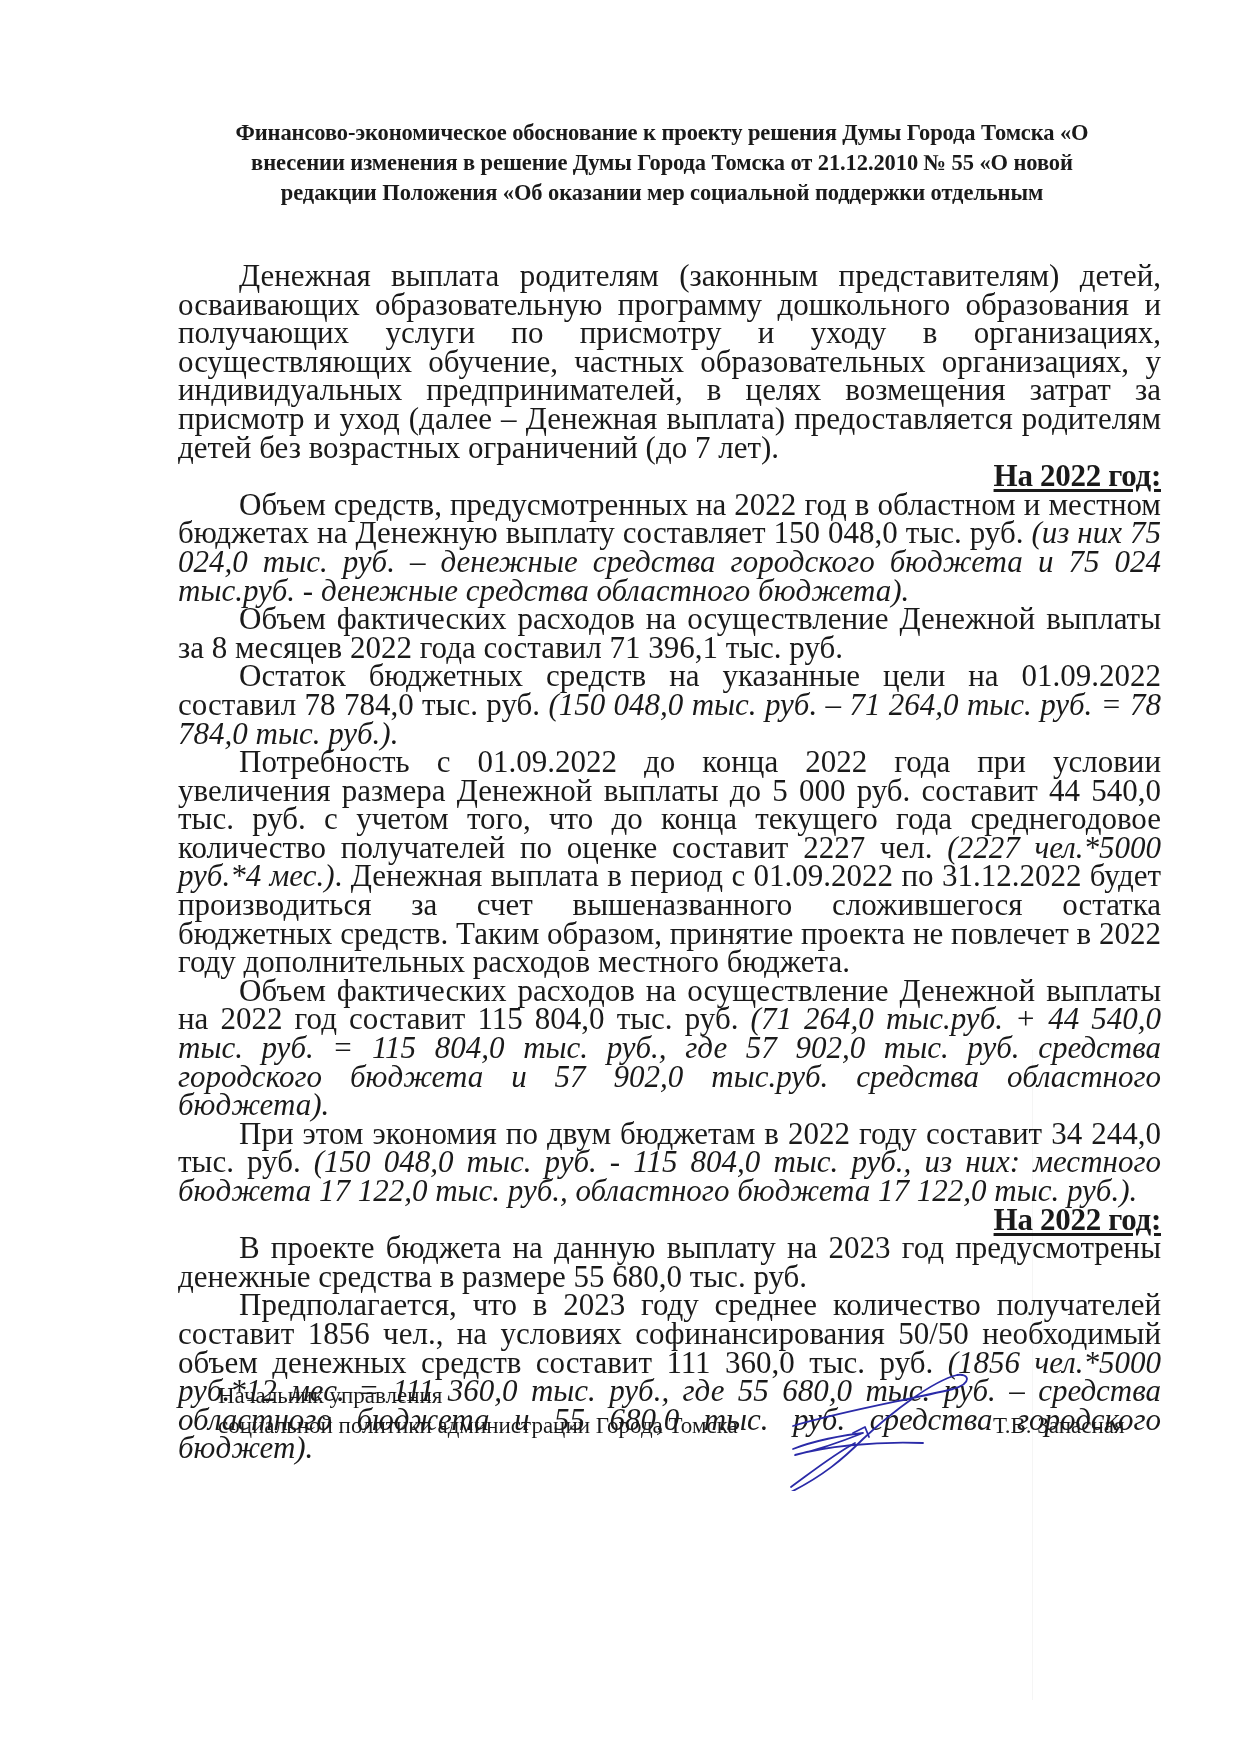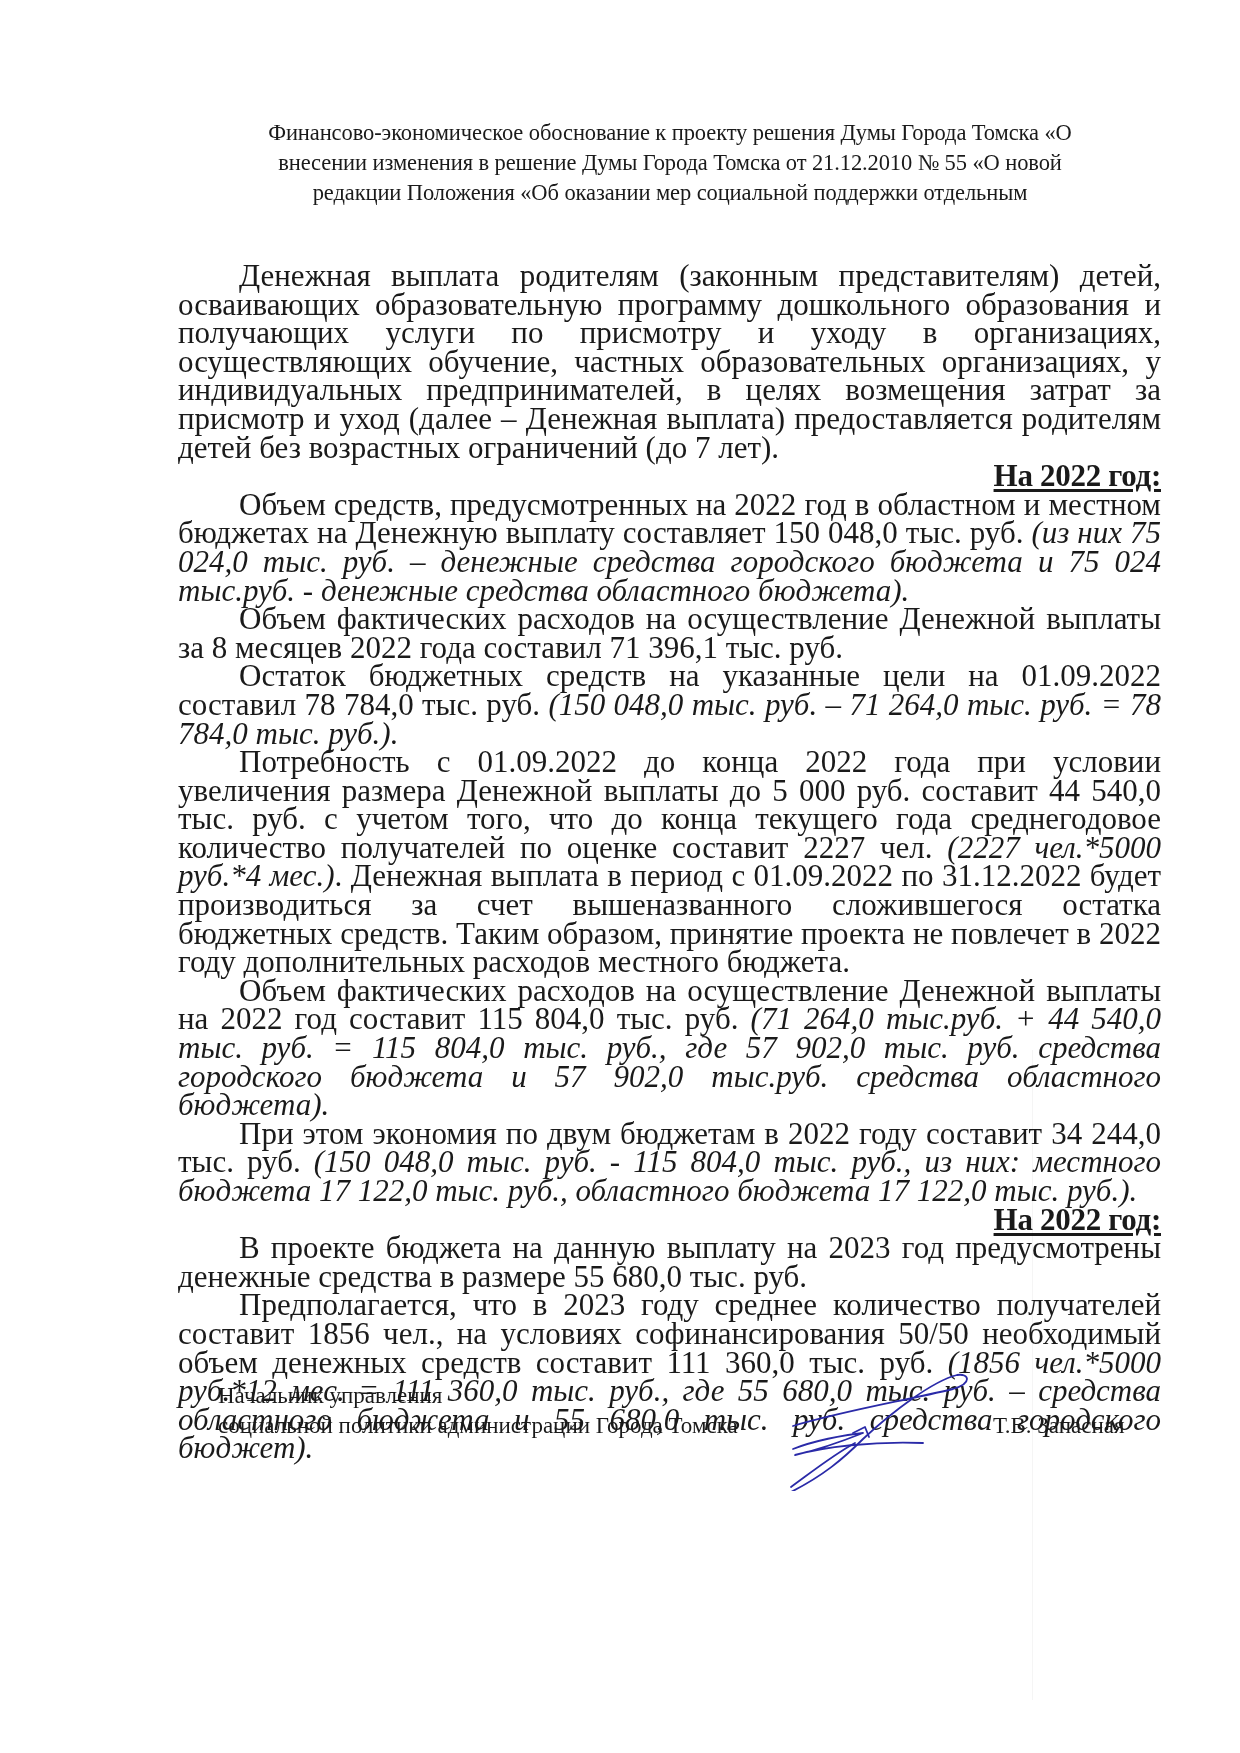--- a/index.html
+++ b/index.html
@@ -17,25 +17,25 @@
     }
     .page {
       position: absolute;
       left: 0; top: 0;
       width: 1240px;
       height: 1753px;
       background: #ffffff;
     }
     .title {
       position: absolute;
-      left: 180px;
+      left: 172px;
       width: 980px;
       top: 118px;
       text-align: center;
-      font-weight: normal;
+      font-weight: bold;
       font-size: 22.5px;
       line-height: 30px;
       letter-spacing: -0.1px;
     }
     .title span { display: block; }
     .body {
       position: absolute;
       left: 178px;
       width: 983px;
       top: 262px;

